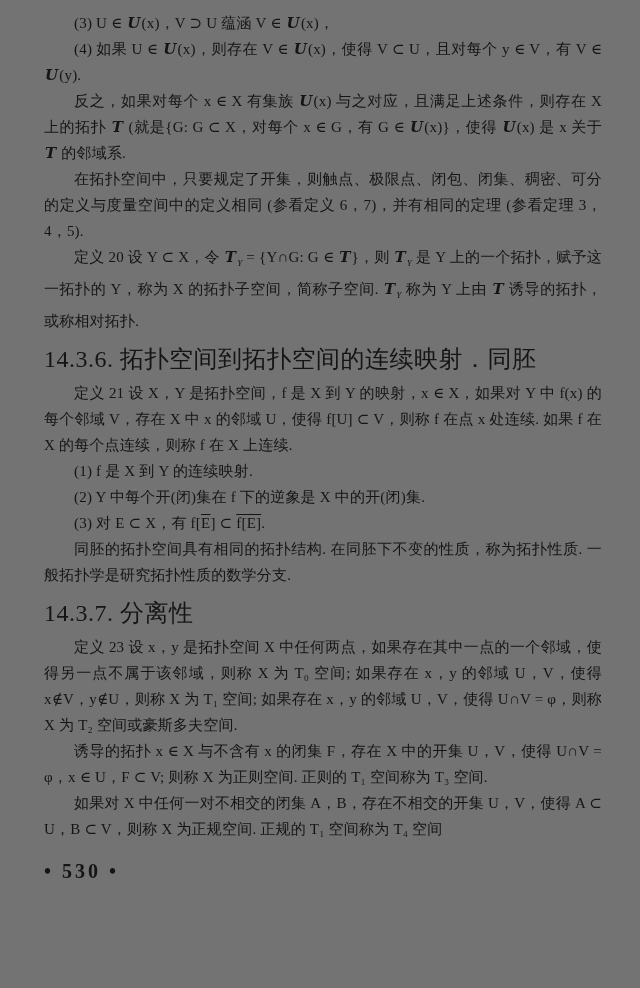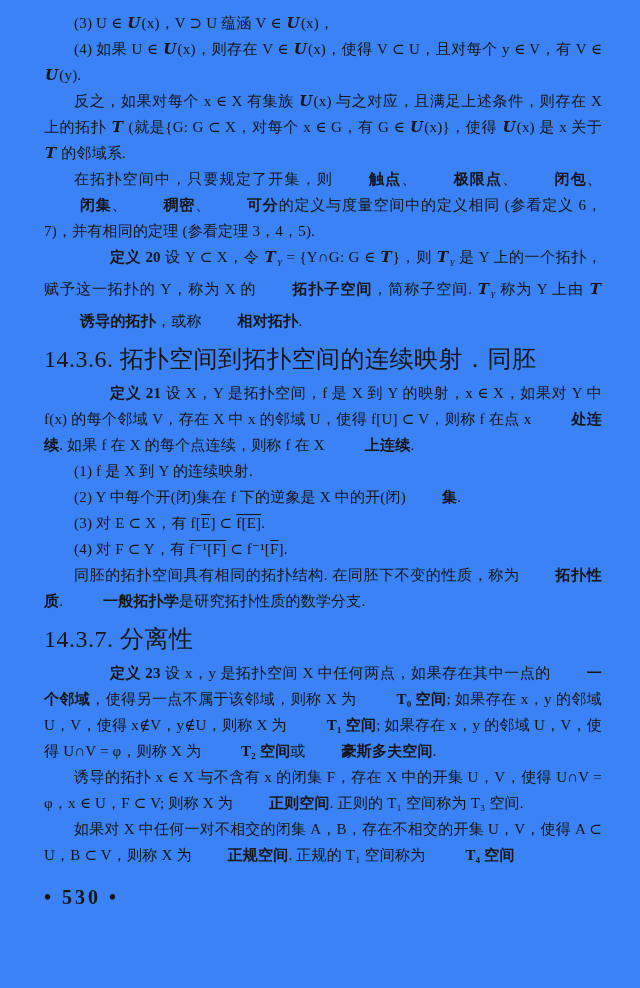--- a/index.html
+++ b/index.html
@@ -5,21 +5,21 @@
   html, body {
     margin: 0;
     padding: 0;
     background: #ffffff;
   }
   .page {
     position: relative;
     width: 640px;
     height: 988px;
     margin: 0 auto;
-    background: #3b82f6;
+    background: #737373;
     color: #151515;
     font-family: "Liberation Serif", "DejaVu Serif", serif;
     font-size: 15px;
     line-height: 26px;
     box-sizing: border-box;
     padding: 10px 38px 0 44px;
     overflow: hidden;
   }
   .para {
     margin: 0;
@@ -28,21 +28,21 @@
     letter-spacing: 0.2px;
   }
   .section {
     font-size: 24px;
     font-weight: normal;
     line-height: 26px;
     margin: 12px 0 8px 0;
     text-indent: 0;
     letter-spacing: 0.5px;
   }
-  .b { font-weight: bold; margin-left: 36px; }
+  .b { font-weight: normal; }
   .ov { text-decoration: overline; }
   .scr {
     font-family: "DejaVu Serif", serif;
     font-style: italic;
     font-weight: bold;
     padding: 0 1px;
   }
   .sub {
     font-size: 0.6em;
     vertical-align: sub;
@@ -63,21 +63,20 @@
       <p class="para"><span>(3) U ∈ </span><span class="scr">U</span><span>(x)，V ⊃ U 蕴涵 V ∈ </span><span class="scr">U</span><span>(x)，</span></p>
       <p class="para"><span>(4) 如果 U ∈ </span><span class="scr">U</span><span>(x)，则存在 V ∈ </span><span class="scr">U</span><span>(x)，使得 V ⊂ U，且对每个 y ∈ V，有 V ∈ </span><span class="scr">U</span><span>(y).</span></p>
       <p class="para"><span>反之，如果对每个 x ∈ X 有集族 </span><span class="scr">U</span><span>(x) 与之对应，且满足上述条件，则存在 X 上的拓扑 </span><span class="scr">T</span><span> (就是{G: G ⊂ X，对每个 x ∈ G，有 G ∈ </span><span class="scr">U</span><span>(x)}，使得 </span><span class="scr">U</span><span>(x) 是 x 关于 </span><span class="scr">T</span><span> 的邻域系.</span></p>
       <p class="para"><span>在拓扑空间中，只要规定了开集，则</span><span class="b">触点</span><span>、</span><span class="b">极限点</span><span>、</span><span class="b">闭包</span><span>、</span><span class="b">闭集</span><span>、</span><span class="b">稠密</span><span>、</span><span class="b">可分</span><span>的定义与度量空间中的定义相同 (参看定义 6，7)，并有相同的定理 (参看定理 3，4，5).</span></p>
       <p class="para"><span class="b">定义 20</span><span>  设 Y ⊂ X，令 </span><span class="scr">T</span><span class="sub">Y</span><span> = {Y∩G: G ∈ </span><span class="scr">T</span><span>}，则 </span><span class="scr">T</span><span class="sub">Y</span><span> 是 Y 上的一个拓扑，赋予这一拓扑的 Y，称为 X 的</span><span class="b">拓扑子空间</span><span>，简称子空间. </span><span class="scr">T</span><span class="sub">Y</span><span> 称为 Y 上由 </span><span class="scr">T</span><span> </span><span class="b">诱导的拓扑</span><span>，或称</span><span class="b">相对拓扑</span><span>.</span></p>
       <h2 class="section"><span>14.3.6. 拓扑空间到拓扑空间的连续映射．同胚</span></h2>
       <p class="para"><span class="b">定义 21</span><span>  设 X，Y 是拓扑空间，f 是 X 到 Y 的映射，x ∈ X，如果对 Y 中 f(x) 的每个邻域 V，存在 X 中 x 的邻域 U，使得 f[U] ⊂ V，则称 f 在点 x </span><span class="b">处连续</span><span>. 如果 f 在 X 的每个点连续，则称 f 在 X </span><span class="b">上连续</span><span>.</span></p>
       <p class="para"><span>(1) f 是 X 到 Y 的连续映射.</span></p>
       <p class="para"><span>(2) Y 中每个开(闭)集在 f 下的逆象是 X 中的开(闭)</span><span class="b">集</span><span>.</span></p>
       <p class="para"><span>(3) 对 E ⊂ X，有 f[</span><span class="ov">E</span><span>] ⊂ </span><span class="ov">f[E]</span><span>.</span></p>
-      <p class="para"><span>(4) 对 F ⊂ Y，有 </span><span class="ov">f⁻¹[F]</span><span> ⊂ f⁻¹[</span><span class="ov">F</span><span>].</span></p>
       <p class="para"><span>同胚的拓扑空间具有相同的拓扑结构. 在同胚下不变的性质，称为</span><span class="b">拓扑性质</span><span>. </span><span class="b">一般拓扑学</span><span>是研究拓扑性质的数学分支.</span></p>
       <h2 class="section"><span>14.3.7. 分离性</span></h2>
       <p class="para"><span class="b">定义 23</span><span>  设 x，y 是拓扑空间 X 中任何两点，如果存在其中一点的</span><span class="b">一个邻域</span><span>，使得另一点不属于该邻域，则称 X 为 </span><span class="b">T₀ 空间</span><span>; 如果存在 x，y 的邻域 U，V，使得 x∉V，y∉U，则称 X 为 </span><span class="b">T₁ 空间</span><span>; 如果存在 x，y 的邻域 U，V，使得 U∩V = φ，则称 X 为 </span><span class="b">T₂ 空间</span><span>或</span><span class="b">豪斯多夫空间</span><span>.</span></p>
       <p class="para"><span>诱导的拓扑 x ∈ X 与不含有 x 的闭集 F，存在 X 中的开集 U，V，使得 U∩V = φ，x ∈ U，F ⊂ V; 则称 X 为</span><span class="b">正则空间</span><span>. 正则的 T₁ 空间称为 T₃ 空间.</span></p>
       <p class="para"><span>如果对 X 中任何一对不相交的闭集 A，B，存在不相交的开集 U，V，使得 A ⊂ U，B ⊂ V，则称 X 为</span><span class="b">正规空间</span><span>. 正规的 T₁ 空间称为 </span><span class="b">T₄ 空间</span></p>
     </div>
   <footer class="pageno">• 530 •</footer>
 </main>
 
 </body></html>

